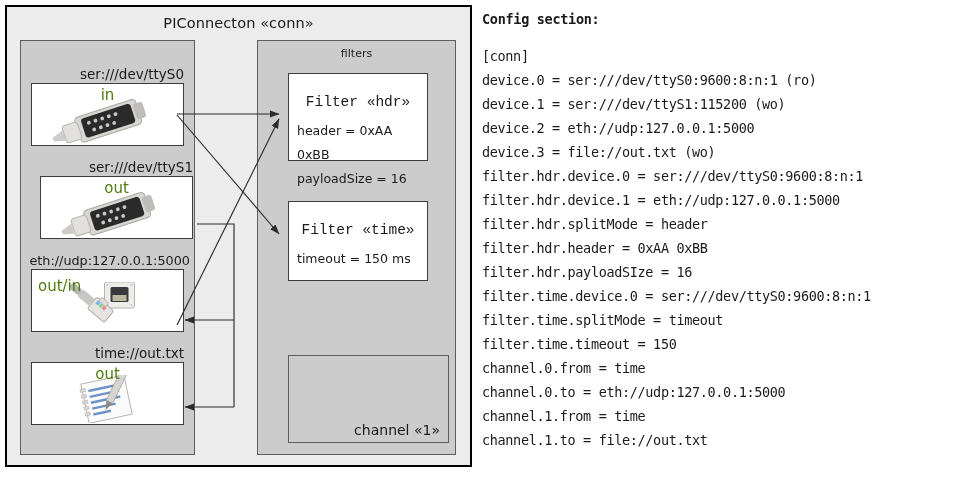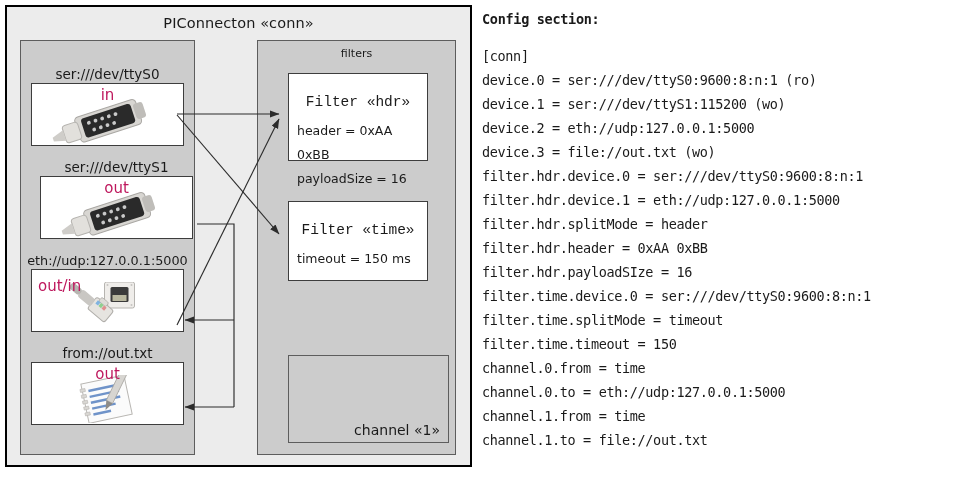--- a/index.html
+++ b/index.html
@@ -69,37 +69,37 @@
     height: 415px;
   }
 
   
   .device {
     position: absolute;
     left: 10px;
     width: 153px;
   }
   .device-label {
-    text-align: center;
+    text-align: right;
     font-size: 13.5px;
     line-height: 17px;
     white-space: nowrap;
   }
   .device-box {
     position: relative;
     height: 63px;
     background: #ffffff;
     border: 1.4px solid #3d3d3d;
     box-sizing: border-box;
     overflow: hidden;
   }
   .device-io {
     position: absolute;
     font-size: 15px;
-    color: #be185d;
+    color: #4d7c0f;
     z-index: 3;
   }
   .io-center { left: 0; top: 2px; width: 100%; text-align: center; }
   .io-left   { left: 6px;  top: 7px; }
 
   #dev-ttys0 { top: 25px; }
   #dev-ttys1 { top: 118px; margin-left: 9px; }
   #dev-eth   { top: 211px; }
   #dev-file  { top: 304px; }
 
@@ -277,21 +277,21 @@
               <rect x="67" y="24" width="3.4" height="4" fill="#e08f8f"></rect>
               <rect x="40" y="25" width="17" height="9" rx="3" fill="#c9c7c3"></rect>
               <rect x="28" y="26" width="13" height="7" rx="3" fill="#b6b4b0"></rect>
             </g>
           </svg>
         </span>
       </div>
     </div>
 
     <div class="device" id="dev-file">
-      <div class="device-label">from://out.txt</div>
+      <div class="device-label">time://out.txt</div>
       <div class="device-box">
         <span class="device-io io-center">out</span>
         <span class="icon-art">
           <svg viewBox="0 0 150 48" preserveAspectRatio="xMidYMid meet">
             <g transform="rotate(-12 75 24)">
               <rect x="52" y="4" width="44" height="40" fill="#fbfbfb" stroke="#b9b7b3" stroke-width="1"></rect>
               <g fill="#6f93c9">
                 <rect x="58" y="11" width="30" height="2.4"></rect>
                 <rect x="58" y="17" width="30" height="2.4"></rect>
                 <rect x="58" y="23" width="30" height="2.4"></rect>

